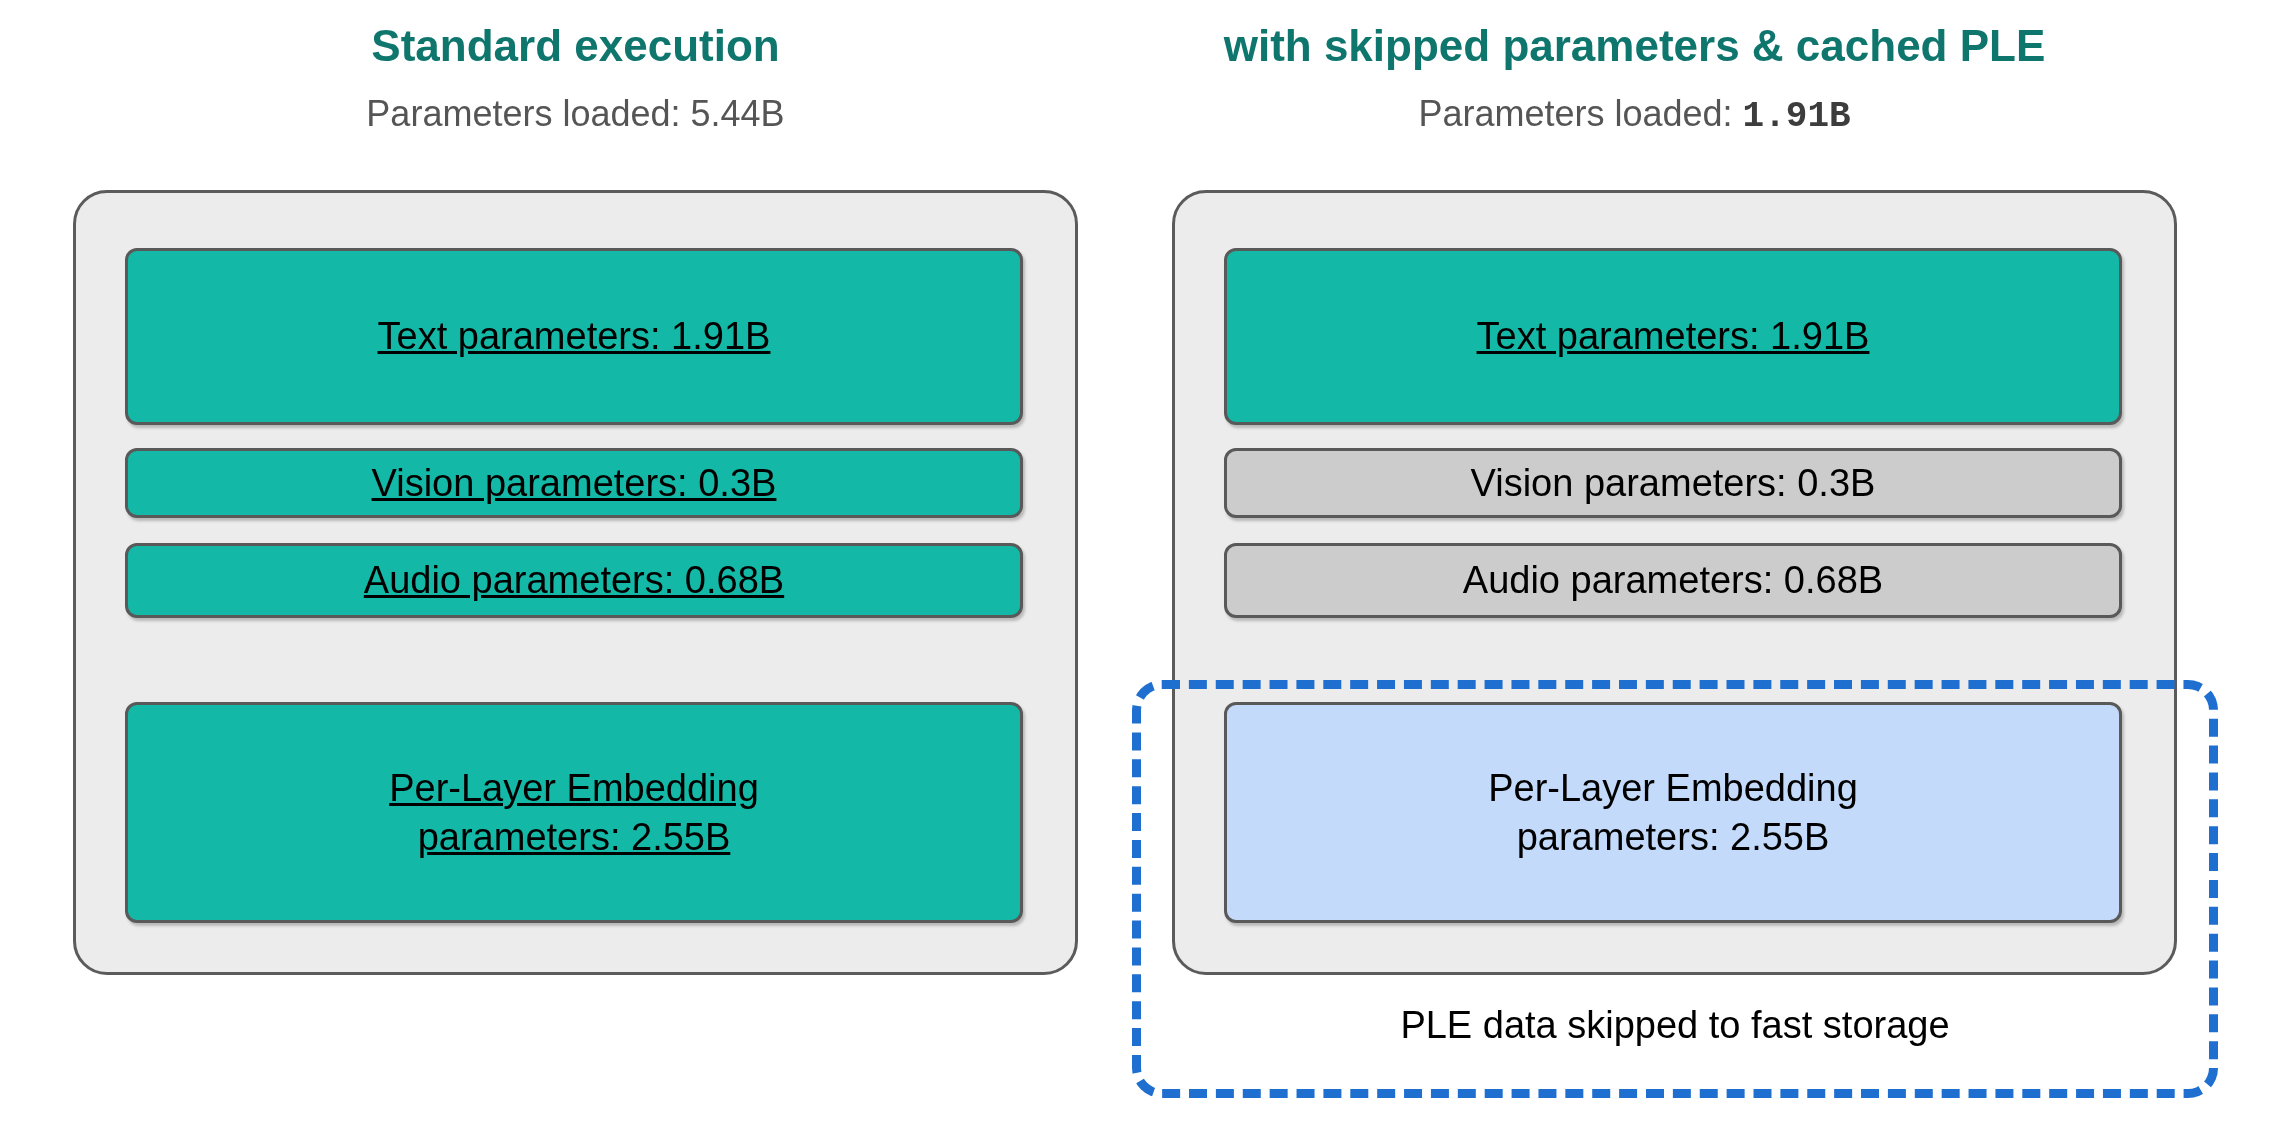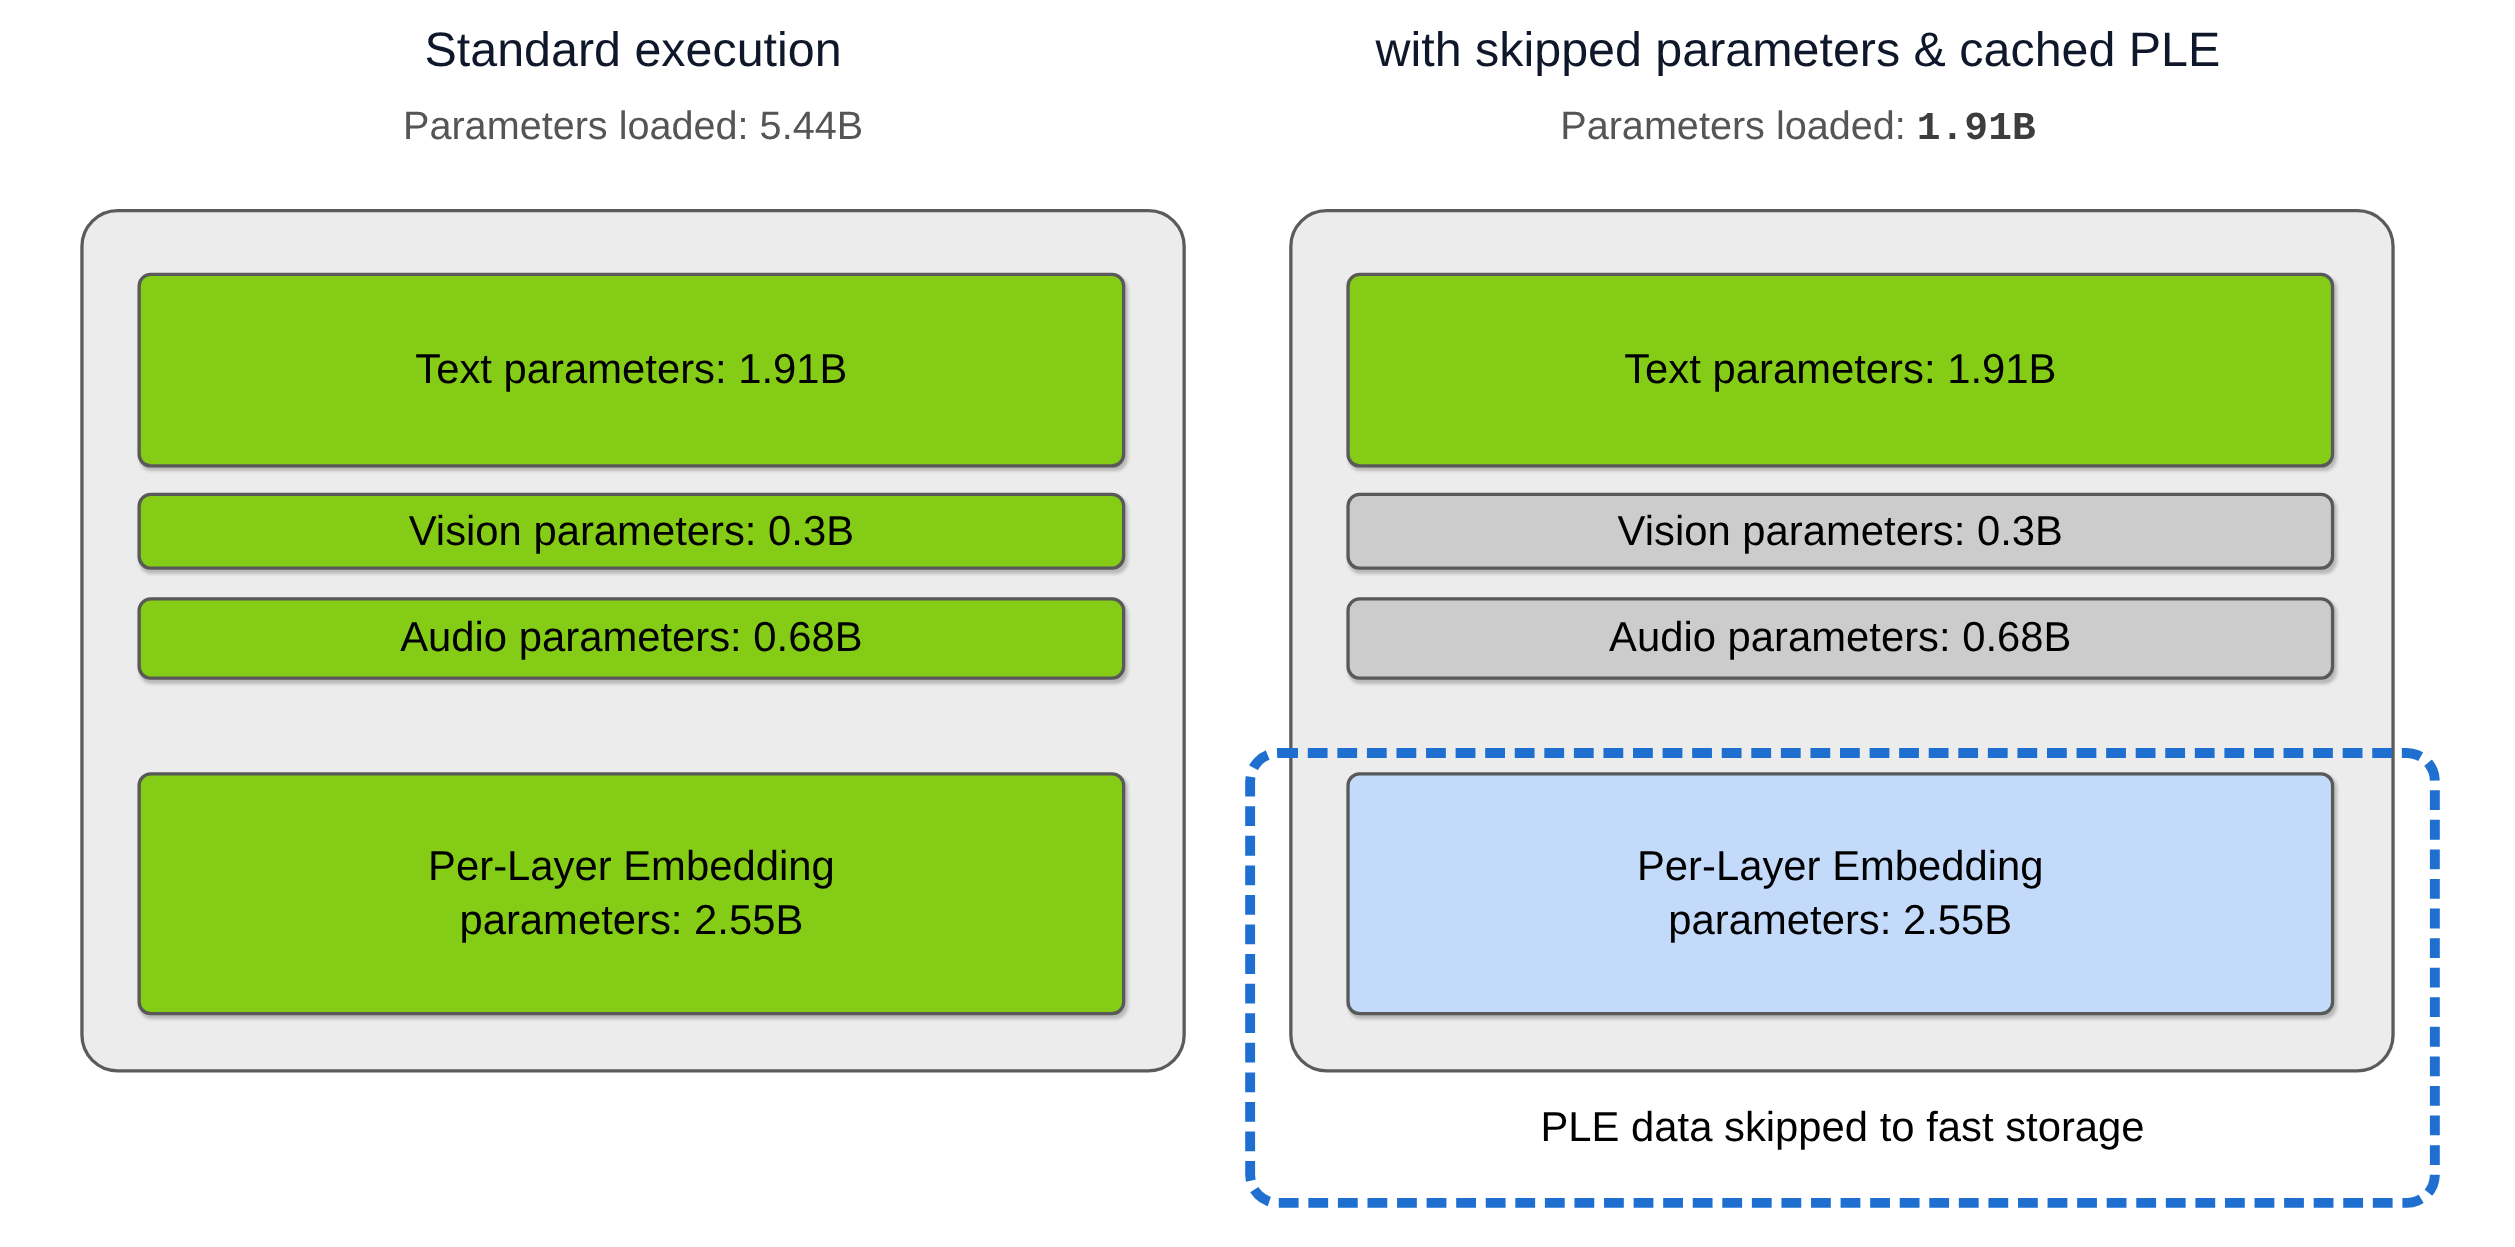--- a/index.html
+++ b/index.html
@@ -22,22 +22,22 @@
     background: #ffffff;
   }
 
   
   .col-header {
     position: absolute;
     text-align: center;
   }
   .col-title {
     font-size: 44px;
-    font-weight: normal;
-    color: #0f172a;
+    font-weight: bold;
+    color: #0f766e;
     line-height: 1.1;
     white-space: nowrap;
   }
   .col-subtitle {
     font-size: 36px;
     font-weight: normal;
     color: #555555;
     line-height: 1.1;
     margin-top: 24px;
     white-space: nowrap;
@@ -70,21 +70,21 @@
     border-radius: 12px;
     display: flex;
     align-items: center;
     justify-content: center;
     text-align: center;
     font-size: 38px;
     line-height: 1.28;
     color: #000000;
     box-shadow: 2px 3px 3px rgba(0,0,0,0.22);
   }
-  .fill-blue       { background: #84cc16; }
+  .fill-blue       { background: #14b8a6; text-decoration: underline; }
   .fill-grey       { background: #cccccc; }
   .fill-lightblue  { background: #c3dafb; }
 
   
   #box-l-text   { left: 125px; top: 248px; width: 898px; height: 177px; }
   #box-l-vision { left: 125px; top: 448px; width: 898px; height: 70px;  }
   #box-l-audio  { left: 125px; top: 543px; width: 898px; height: 75px;  }
   #box-l-ple    { left: 125px; top: 702px; width: 898px; height: 221px; }
 
   

